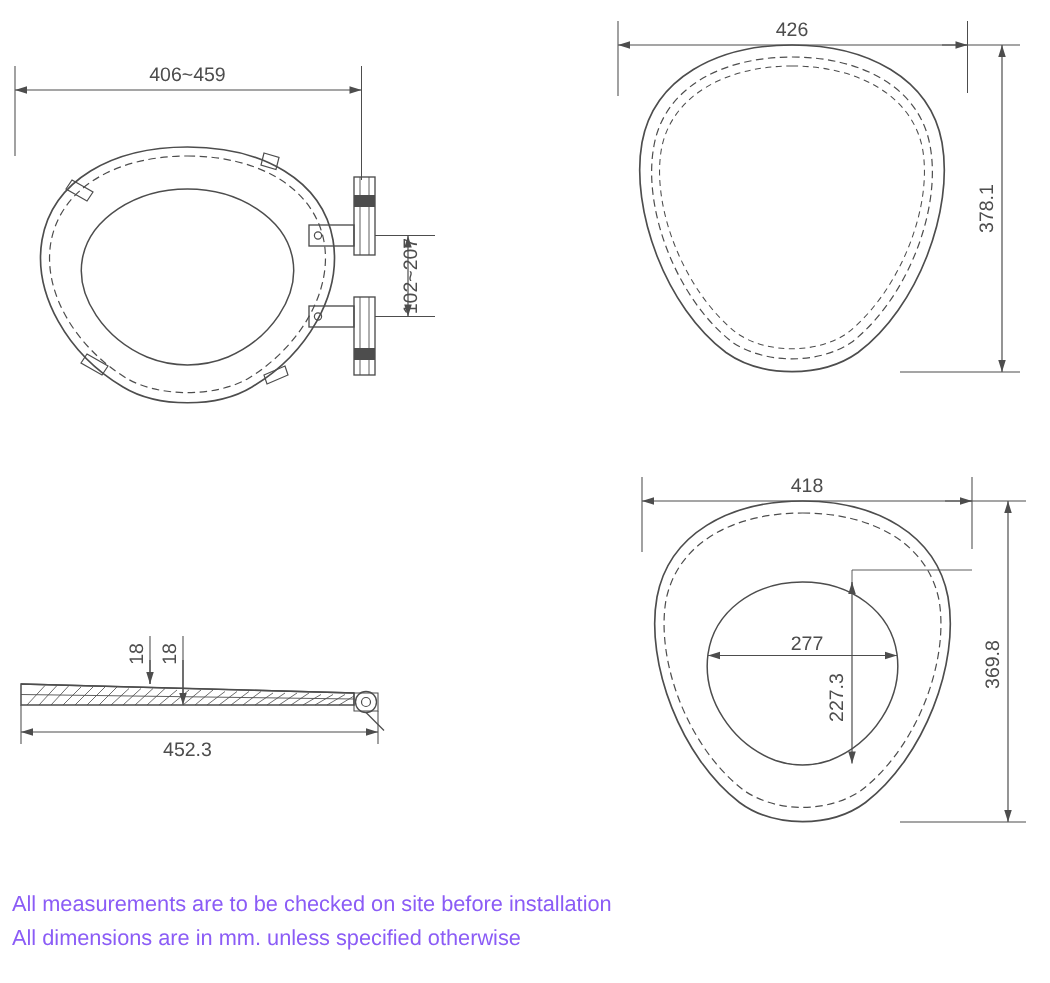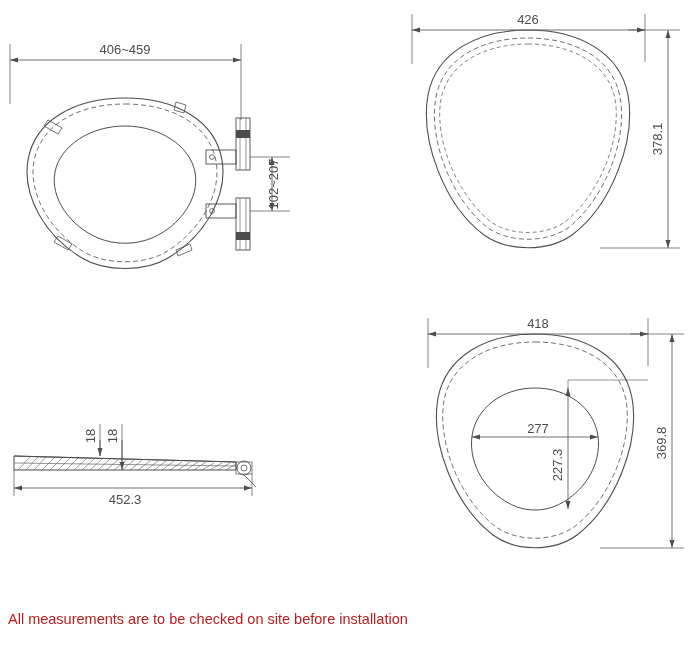--- a/index.html
+++ b/index.html
@@ -28,24 +28,23 @@
     height: 655px;
   }
   .notes {
     position: absolute;
     left: 8px;
     top: 592px;
     width: 600px;
   }
   .note-line {
     font-size: 14.5px;
-    color: #b91c1c;
+    color: #8b5cf6;
     line-height: 23px;
     white-space: nowrap;
-    margin-top: 16px;
   }
   text {
     font-family: "Liberation Sans", sans-serif;
     fill: #4d4d4d;
   }
   .dim-text {
     font-size: 13px;
   }
 </style>
 </head>
@@ -270,14 +269,15 @@
 
     <text class="dim-text" x="666" y="443" text-anchor="middle" transform="rotate(-90 666 443)">369.8</text>
 
     <text class="dim-text" x="538" y="433" text-anchor="middle">277</text>
 
     <text class="dim-text" x="562" y="465" text-anchor="middle" transform="rotate(-90 562 465)">227.3</text>
   </svg>
 
   <div class="notes">
     <div class="note-line">All measurements are to be checked on site before installation</div>
+    <div class="note-line">All dimensions are in mm. unless specified otherwise</div>
   </div>
 </div>
 
 </body></html>

